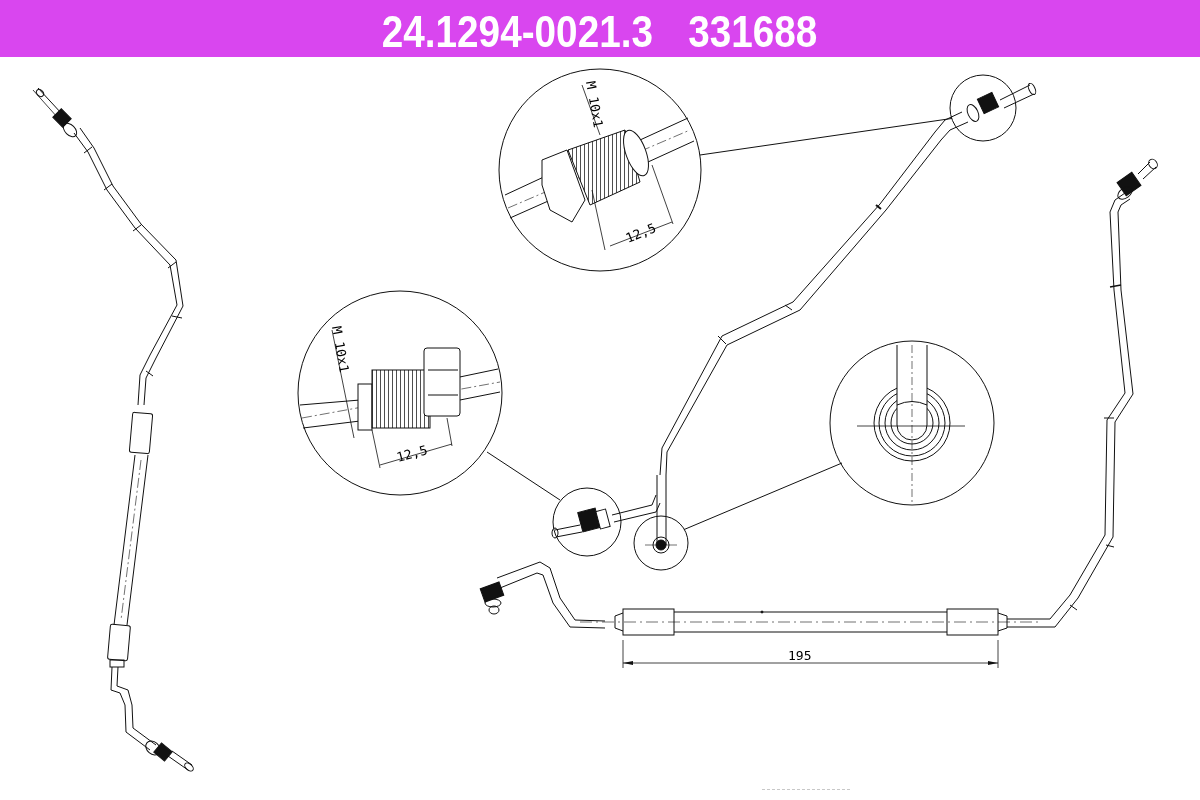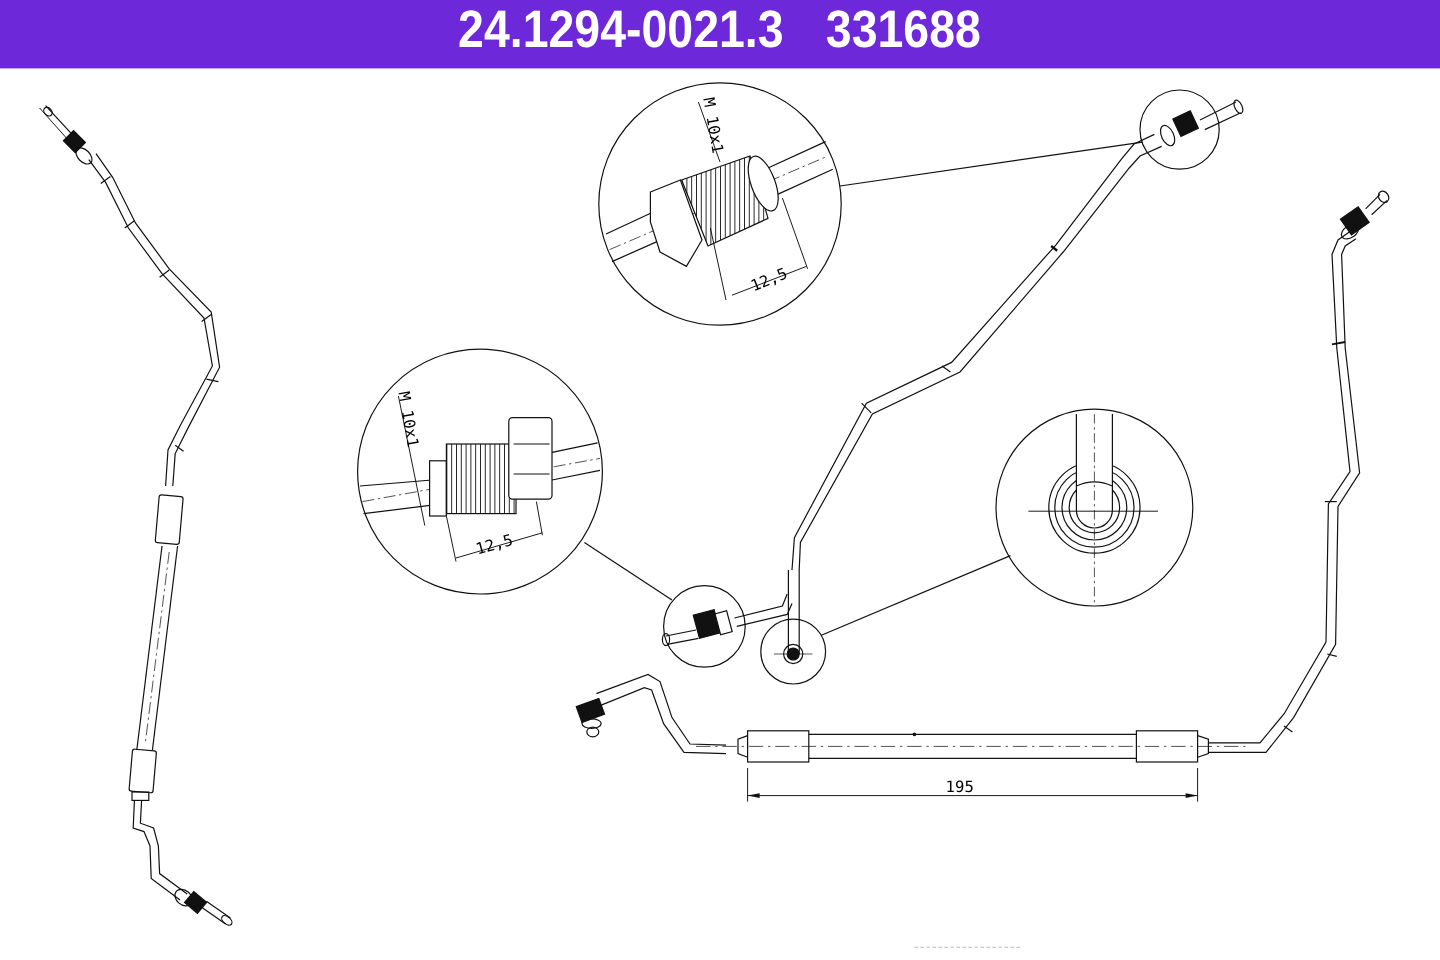--- a/index.html
+++ b/index.html
@@ -1,20 +1,20 @@
 <!DOCTYPE html>
 <html><head>
 <meta charset="utf-8">
 <style>
   html, body { margin: 0; padding: 0; background: #ffffff; }
   body { width: 1200px; height: 800px; overflow: hidden; position: relative; font-family: "Liberation Sans", sans-serif; }
   .header {
     position: absolute; left: 0; top: 0; width: 1200px; height: 57px;
-    background: #6d28d9; color: #ffffff;
-    display: flex; align-items: flex-start; justify-content: center;
+    background: #d946ef; color: #ffffff;
+    display: flex; align-items: flex-end; justify-content: center;
   }
   .header .title {
     font-family: "Liberation Sans", sans-serif; font-weight: bold; font-size: 44px;
     letter-spacing: 0px; transform: scaleX(0.88); white-space: pre;
   }
   .header .gap { display: inline-block; width: 40px; }
   svg.drawing { position: absolute; left: 0; top: 57px; }
   .dimtxt { font-family: "DejaVu Sans Mono", monospace; font-size: 13px; fill: #000; }
   .footer-mark {
     position: absolute; left: 762px; top: 789px; width: 88px; height: 0;

